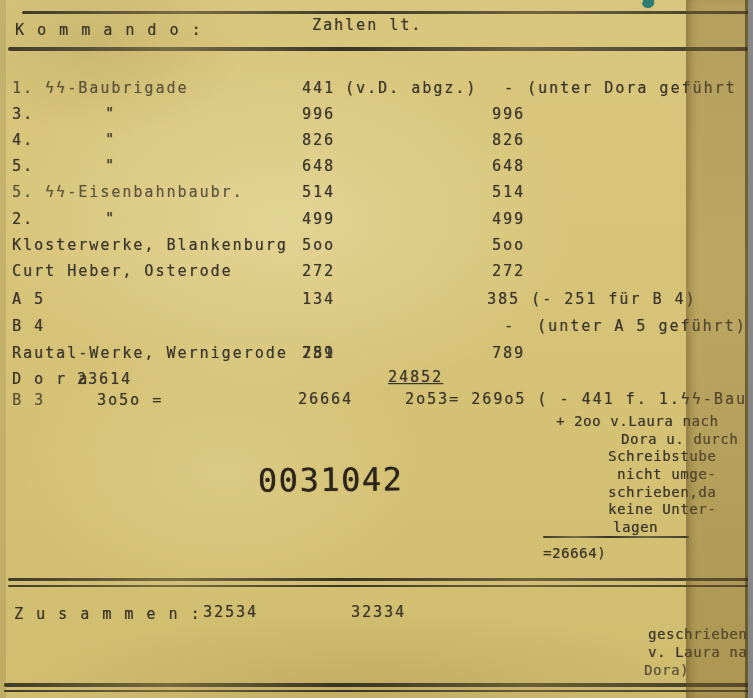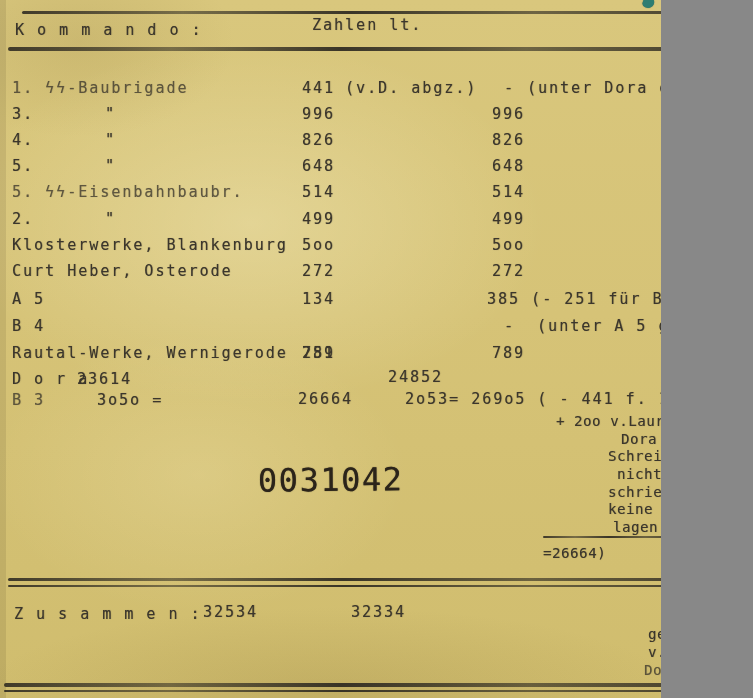--- a/index.html
+++ b/index.html
@@ -1,17 +1,17 @@
 <!DOCTYPE html>
 <html><head>
 <meta charset="utf-8">
 <style>
   html,body{margin:0;padding:0;background:#888;}
   #page{
-    position:relative;width:661px;height:698px;overflow:hidden;
+    position:relative;width:748px;height:698px;overflow:hidden;
     background-color:#d5c276;
     background-image:
       radial-gradient(ellipse 420px 260px at 38% 32%, rgba(255,249,214,0.30), transparent 70%),
       radial-gradient(ellipse 300px 200px at 30% 68%, rgba(255,246,205,0.18), transparent 70%),
       radial-gradient(ellipse 260px 160px at 12% 6%, rgba(120,98,40,0.14), transparent 60%),
       radial-gradient(ellipse 500px 120px at 50% 99%, rgba(118,96,40,0.16), transparent 70%),
       linear-gradient(180deg,#d9c77d 0%,#d6c377 45%,#d0bd6e 100%);
     font-family:"DejaVu Sans Mono","DejaVu Sans",monospace;
     text-align:right;
   }
@@ -108,21 +108,21 @@
       <div class="t txtz" style="left: 12px; top: 318px;">B 4</div>
       <div class="t txtz" style="left: 302px; top: 332px; margin-top: 13px;">251</div>
       <div class="t txtz" style="left: 504px; top: 318px;">-  (unter A 5 geführt)</div>
       <div class="t txtz" style="left: 12px; top: 345px;">Rautal-Werke, Wernigerode</div>
       <div class="t txtz" style="left: 302px; top: 345px;">789</div>
       <div class="t txtz" style="left: 492px; top: 345px;">789</div>
     </div>
 
   <div class="t txtz" style="left:12px;top:371px;">D o r a</div>
   <div class="t txtz" style="left:77px;top:371px;">23614</div>
-  <div class="t txtz" style="left:388px;top:369px;">24852</div>
+  <div class="t txtz" style="left:388px;top:369px;text-decoration:underline;">24852</div>
   <div class="t txtz faint" style="left:12px;top:392px;">B 3</div>
   <div class="t txtz" style="left:97px;top:392px;">3o5o =</div>
   <div class="t txtz" style="left:298px;top:391px;">26664</div>
   <div class="t txtz" style="left:405px;top:391px;">2o53= 269o5 ( - 441 f. 1.ϟϟ-Baubri</div>
 
   <div id="margin-note">
       <div class="t txtz small" style="left: 556px; top: 414px;">+ 2oo v.Laura nach</div>
       <div class="t txtz small" style="left: 621px; top: 432px;">Dora u. durch</div>
       <div class="t txtz small" style="left: 608px; top: 449px;">Schreibstube</div>
       <div class="t txtz small" style="left: 617px; top: 467px;">nicht umge-</div>

